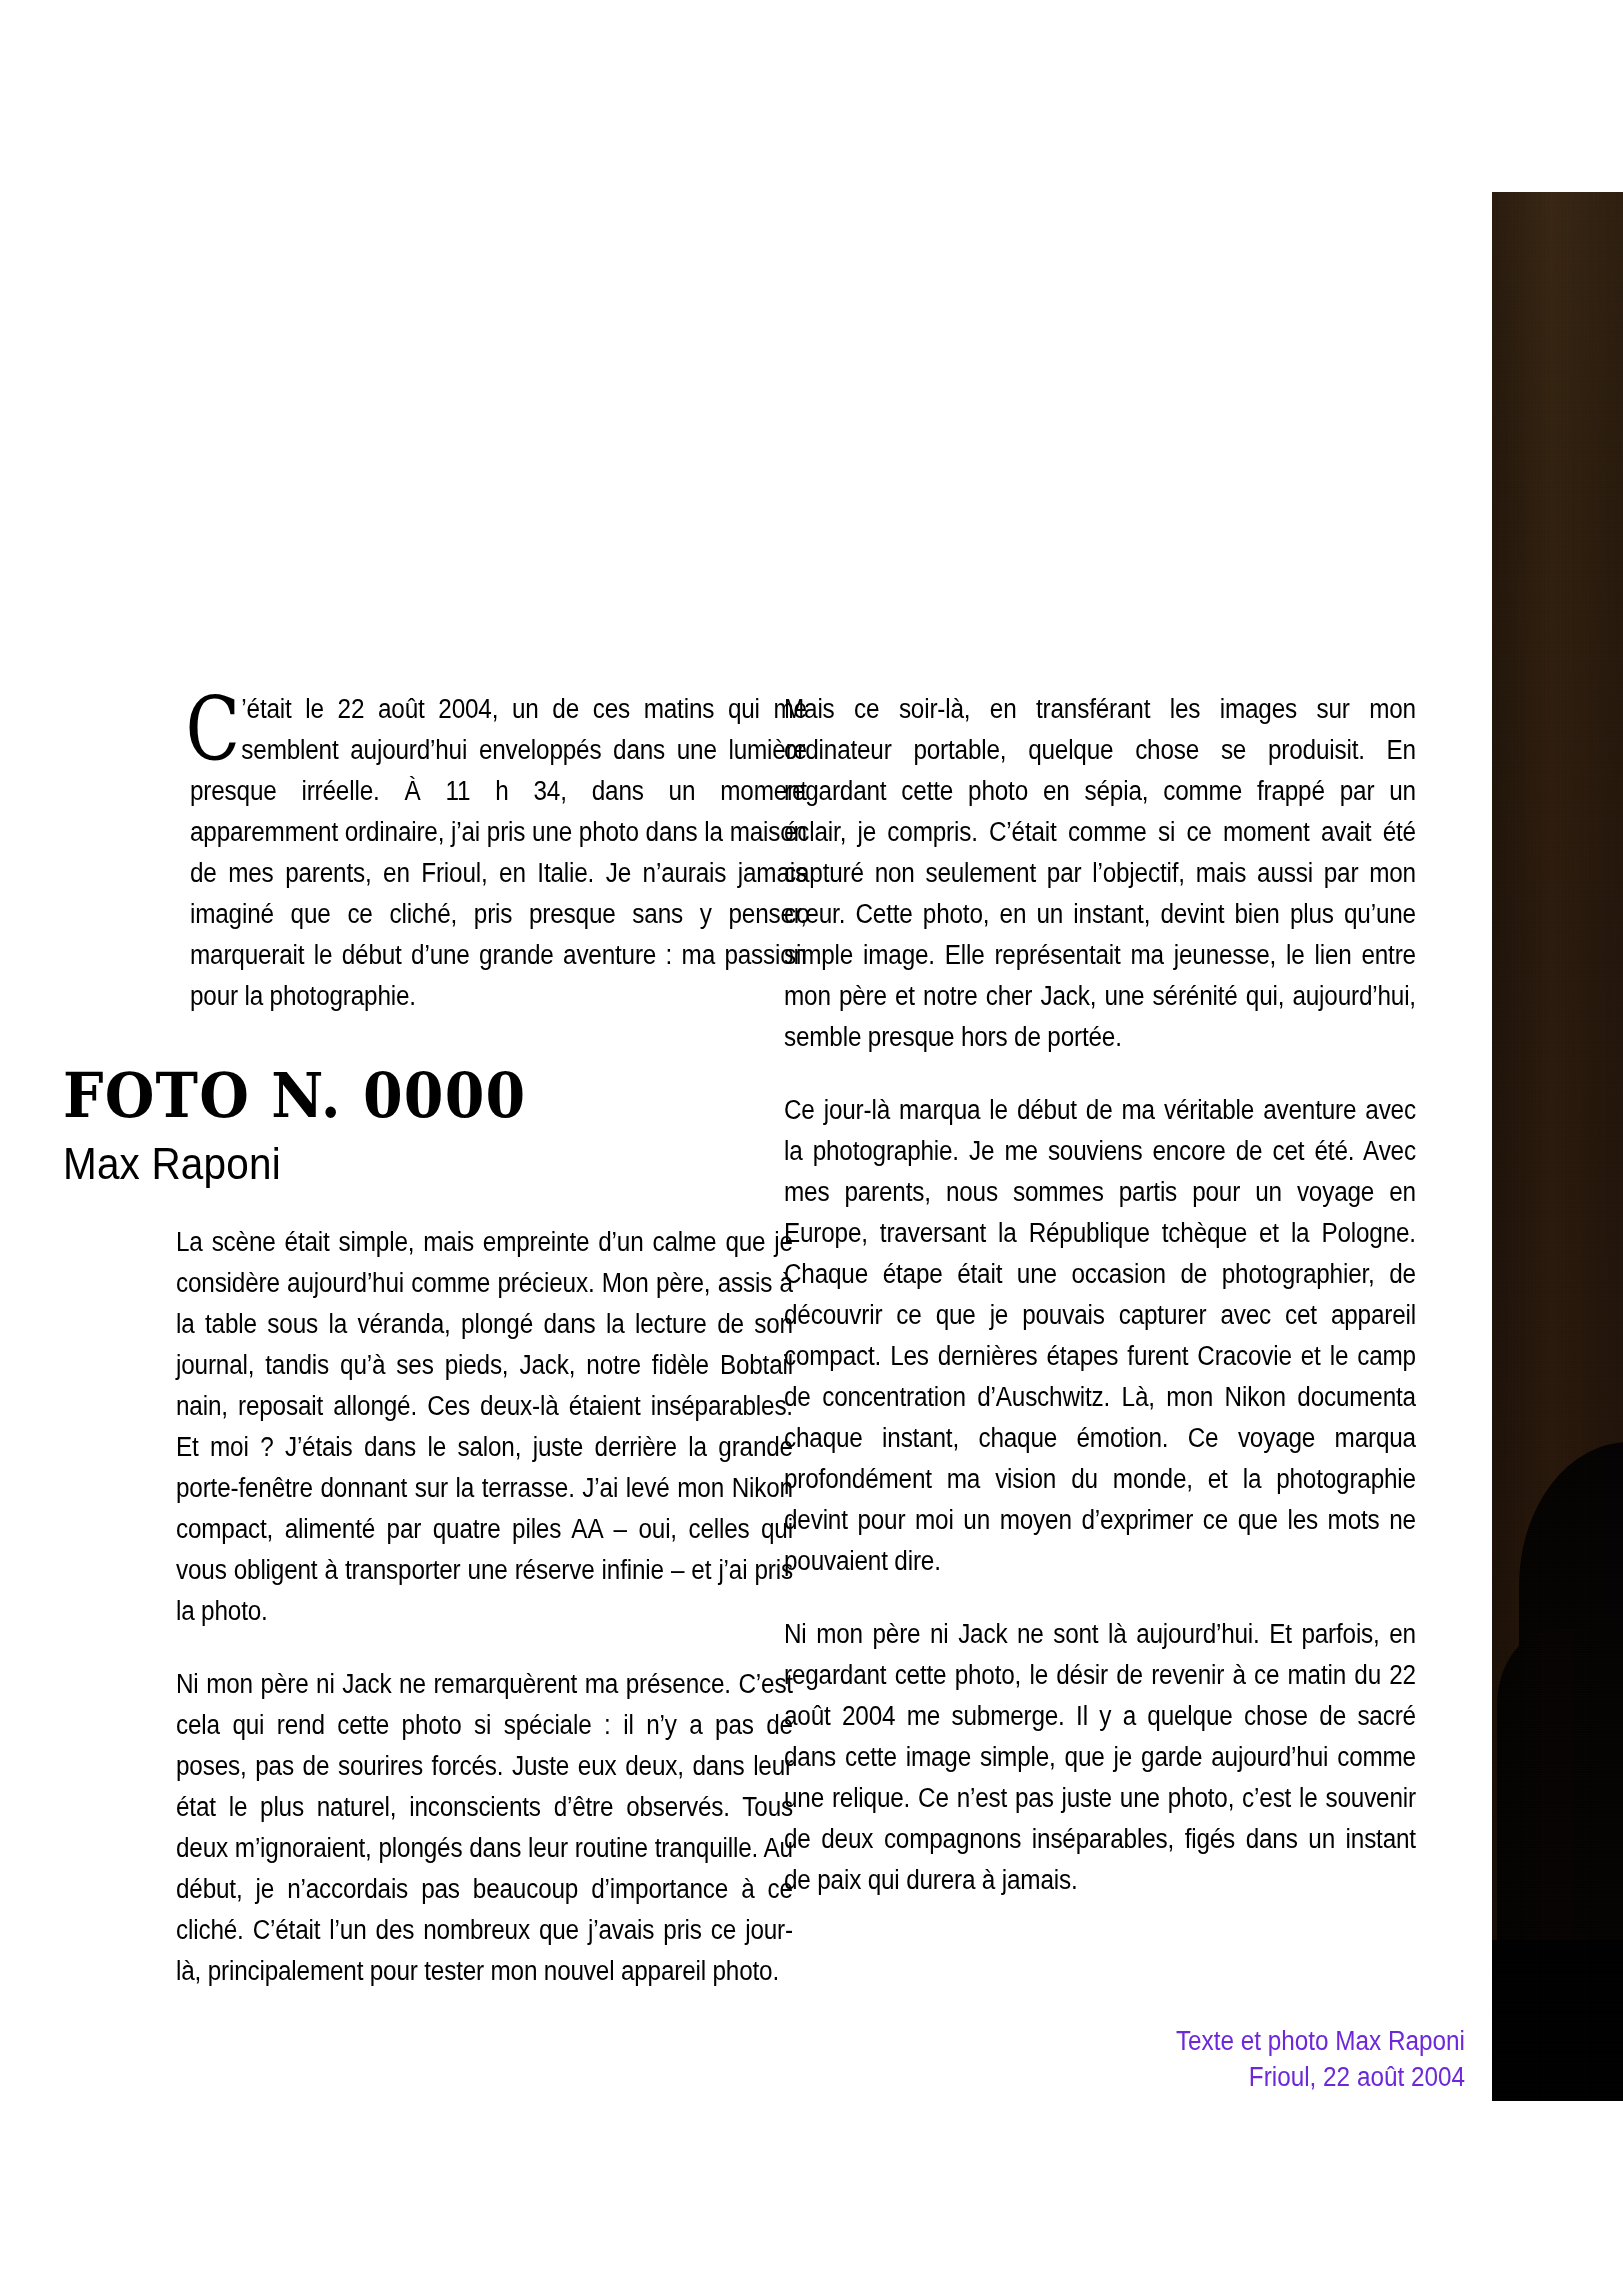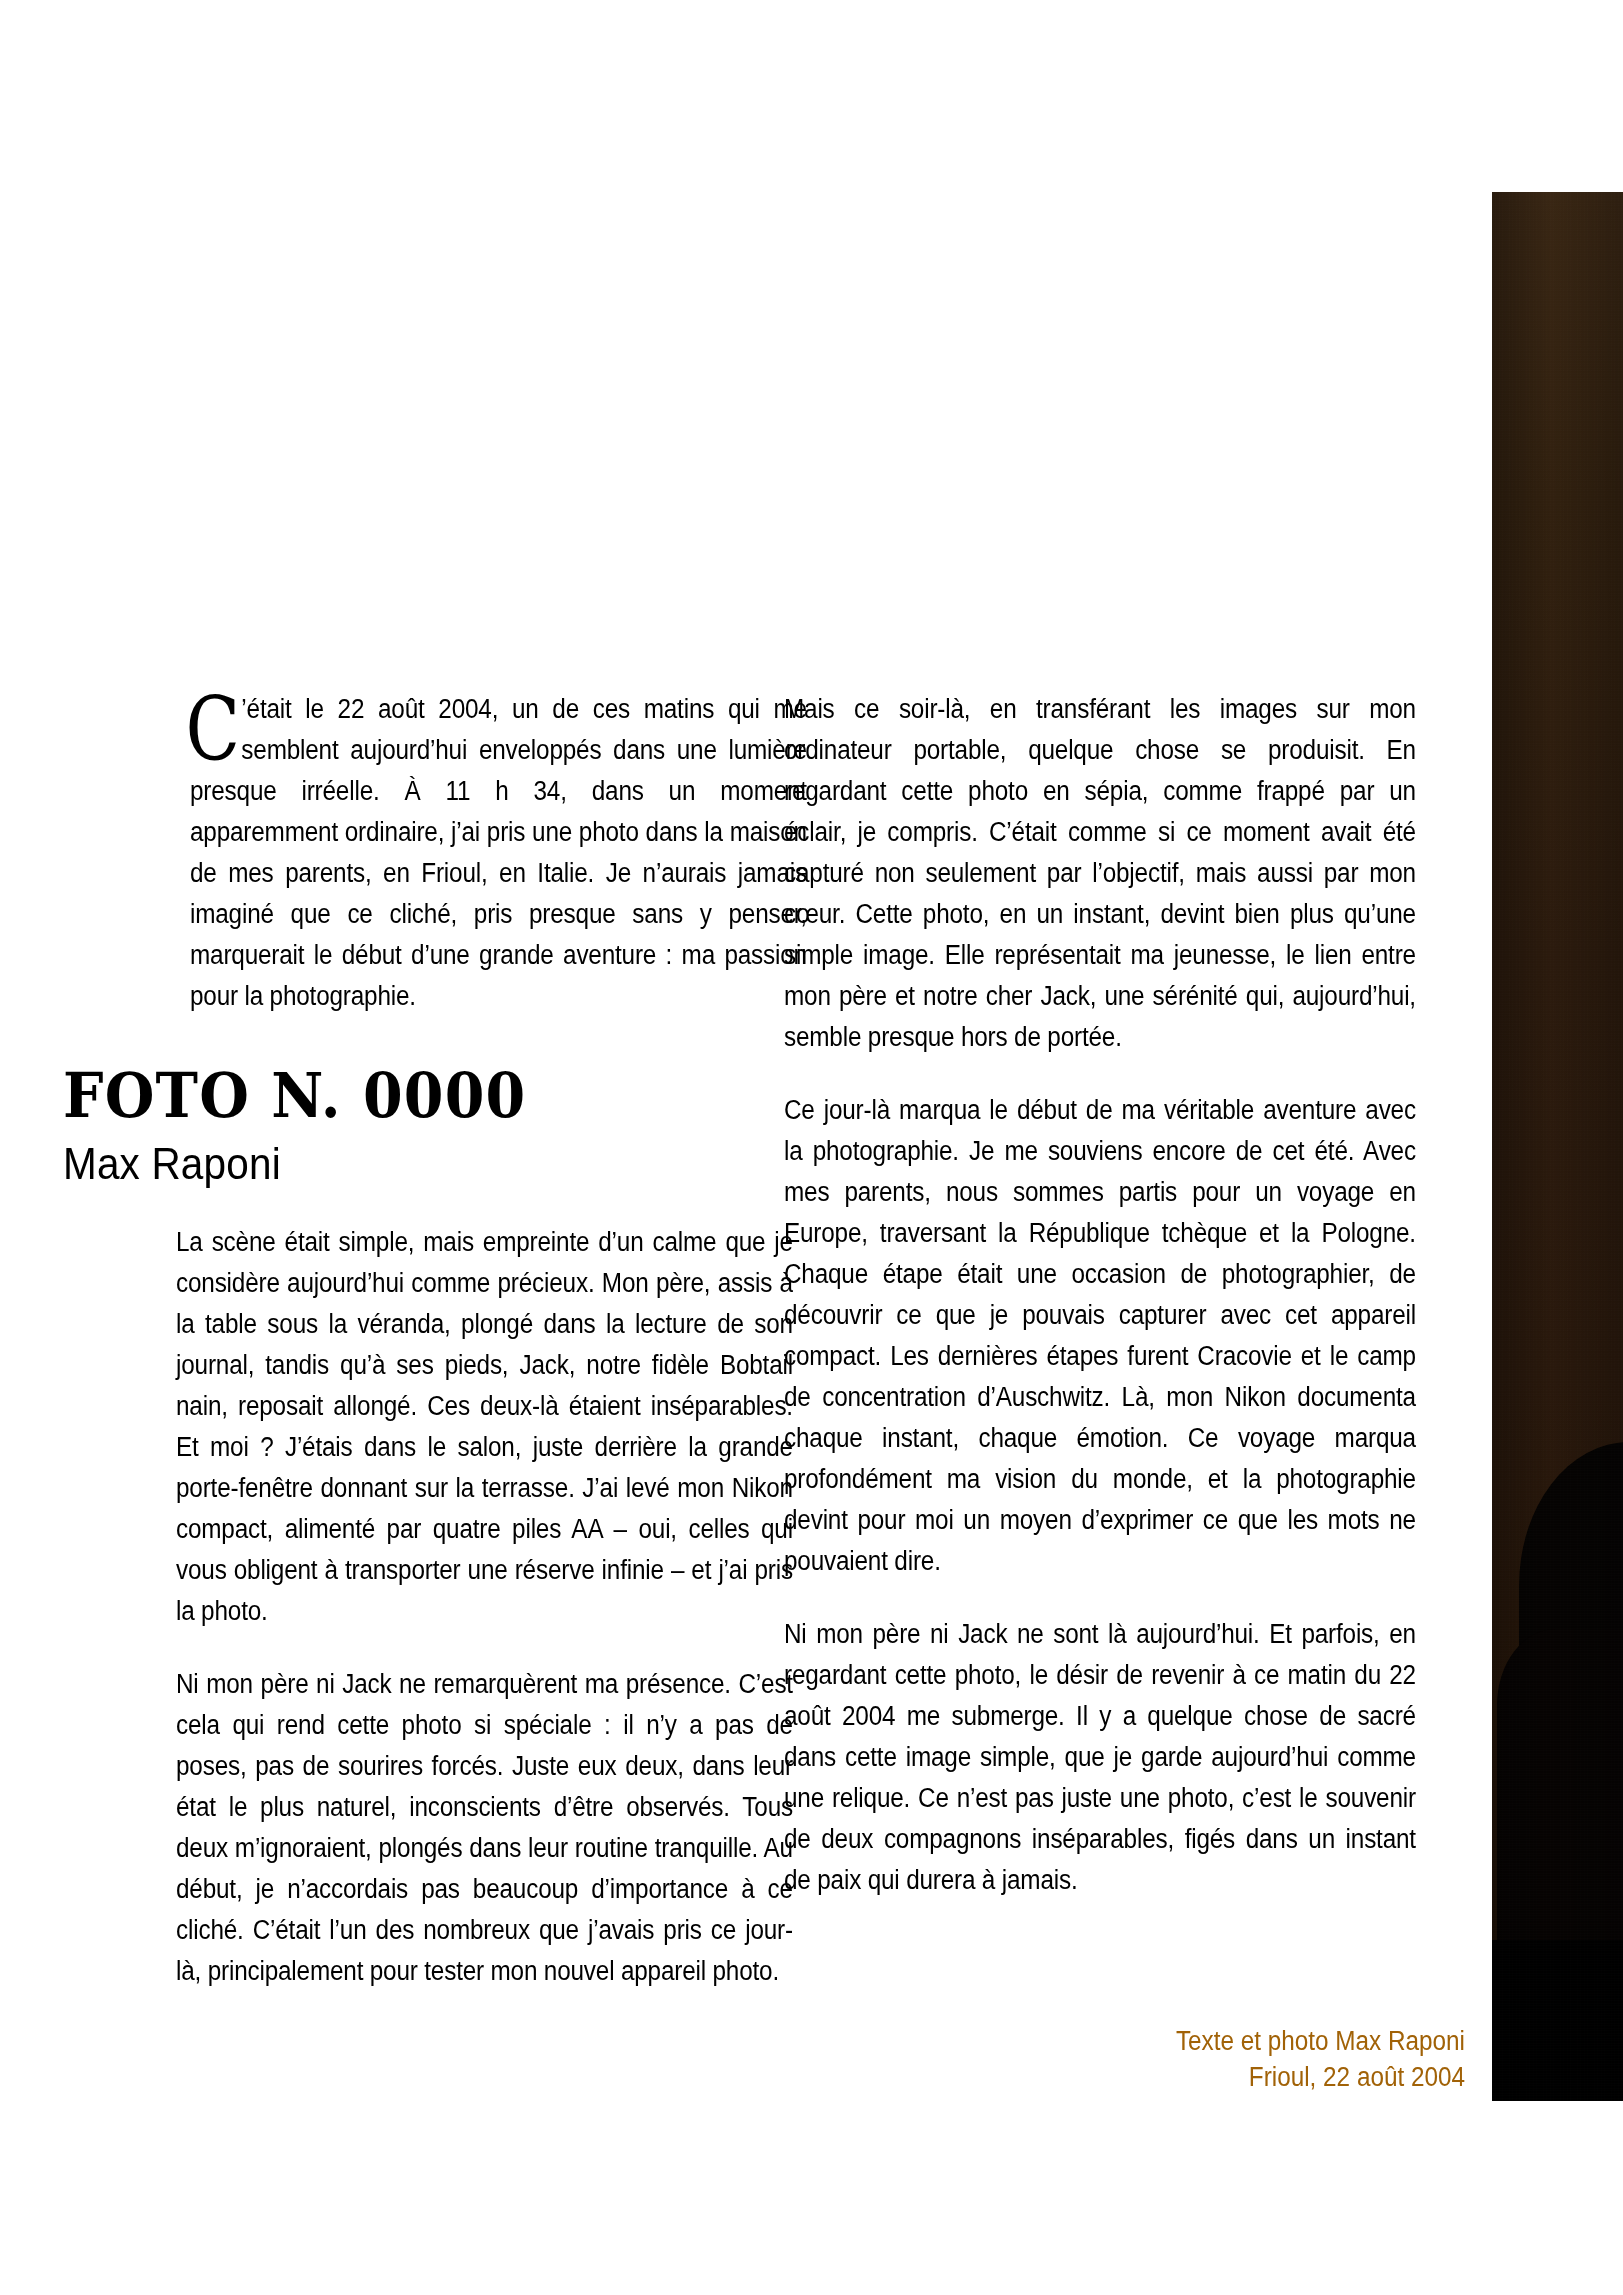--- a/index.html
+++ b/index.html
@@ -164,21 +164,21 @@
   
   #signature {
     position: absolute;
     left: 833px;
     top: 2023px;
     width: 632px;
     text-align: right;
     font-family: "Liberation Sans", sans-serif;
     font-size: 27px;
     line-height: 36px;
-    color: #a16207;
+    color: #6d28d9;
   }
   #signature div {
     transform: scaleX(0.90);
     transform-origin: right center;
   }
 </style>
 </head>
 <body>
 
 <div id="photo-bleed">

